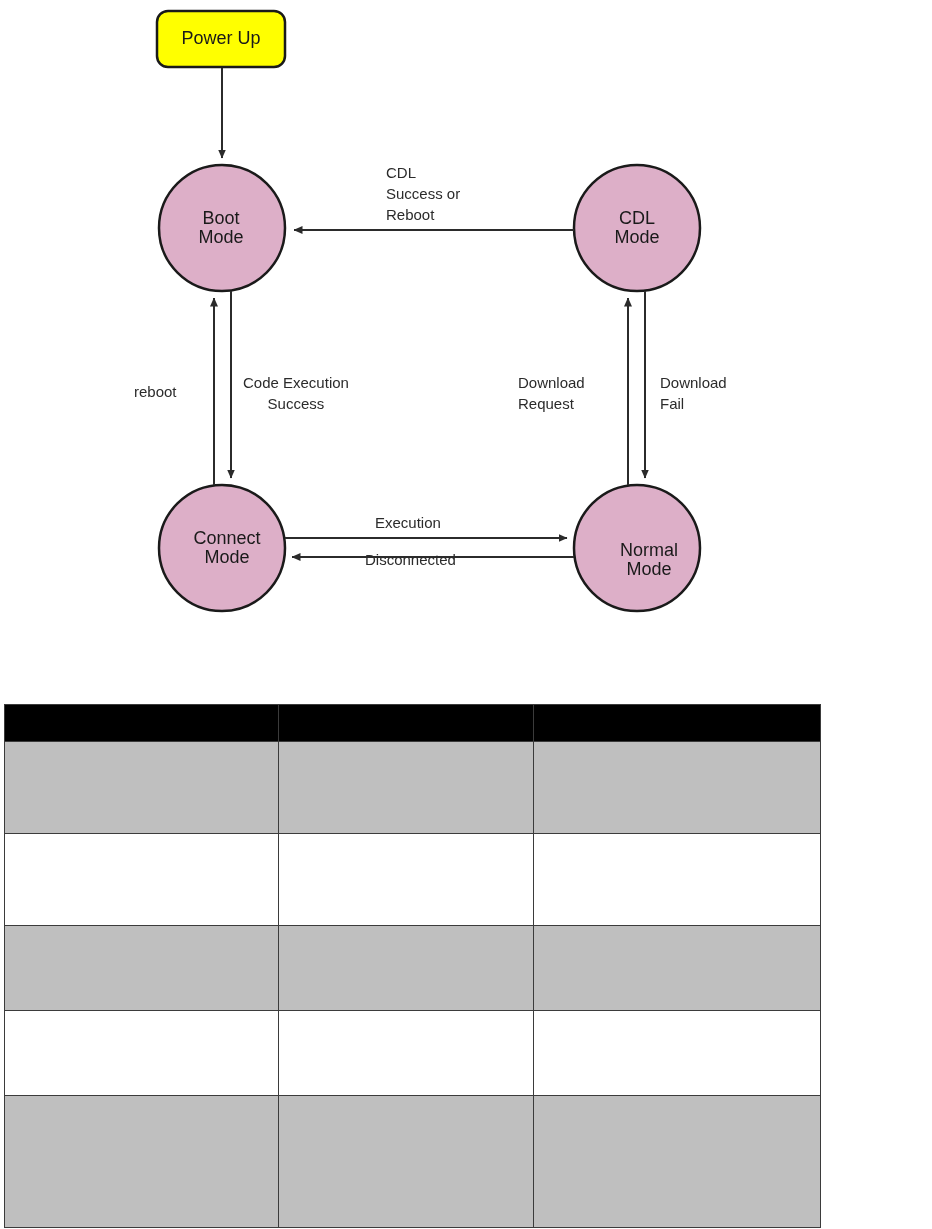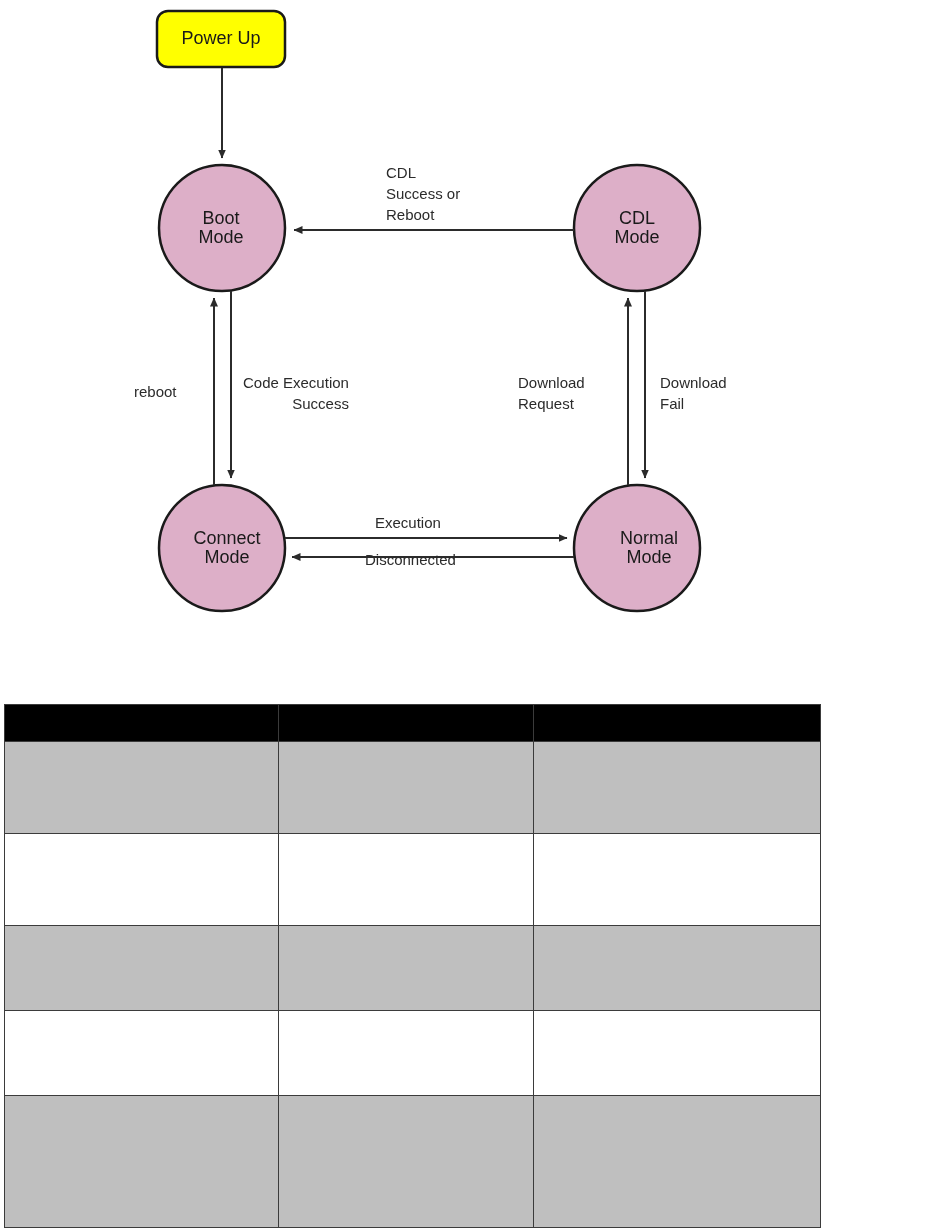--- a/index.html
+++ b/index.html
@@ -119,30 +119,30 @@
 
   <div class="node-label" style="left:159px; top:209px; width:124px;">Boot
 Mode</div>
 
   <div class="node-label" style="left:574px; top:209px; width:126px;">CDL
 Mode</div>
 
   <div class="node-label" style="left:159px; top:529px; width:136px;">Connect
 Mode</div>
 
-  <div class="node-label" style="left:574px; top:529px; width:130px;padding-left:10px;">Normal
+  <div class="node-label" style="left:574px; top:541px; width:130px;padding-left:10px;">Normal
 Mode</div>
 
   <div class="edge-label" style="left:386px; top:162px; text-align:left;">CDL
 Success or
 Reboot</div>
 
   <div class="edge-label" style="left:134px; top:381px; text-align:left;">reboot</div>
 
-  <div class="edge-label" style="left:243px; top:372px; text-align:right;">Code Execution
+  <div class="edge-label" style="left:243px; top:372px; text-align:center;">Code Execution
 Success</div>
 
   <div class="edge-label" style="left:518px; top:372px; text-align:left;">Download
 Request</div>
 
   <div class="edge-label" style="left:660px; top:372px; text-align:left;">Download
 Fail</div>
 
   <div class="edge-label" style="left:375px; top:512px; text-align:left;">Execution</div>
 

